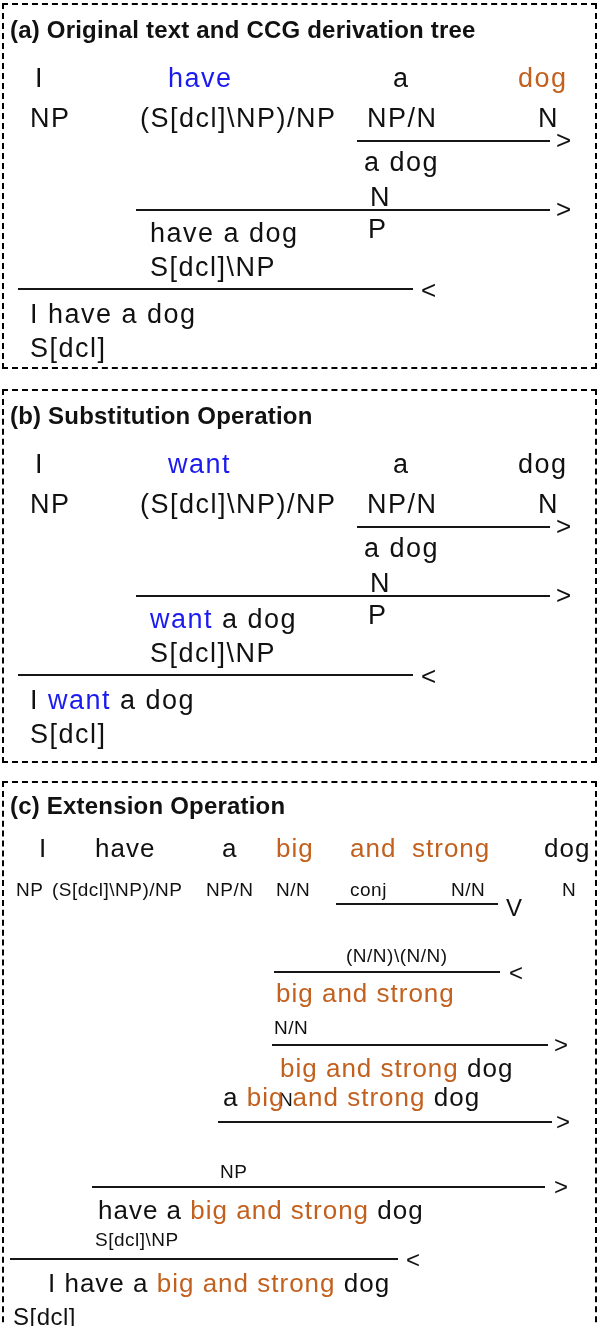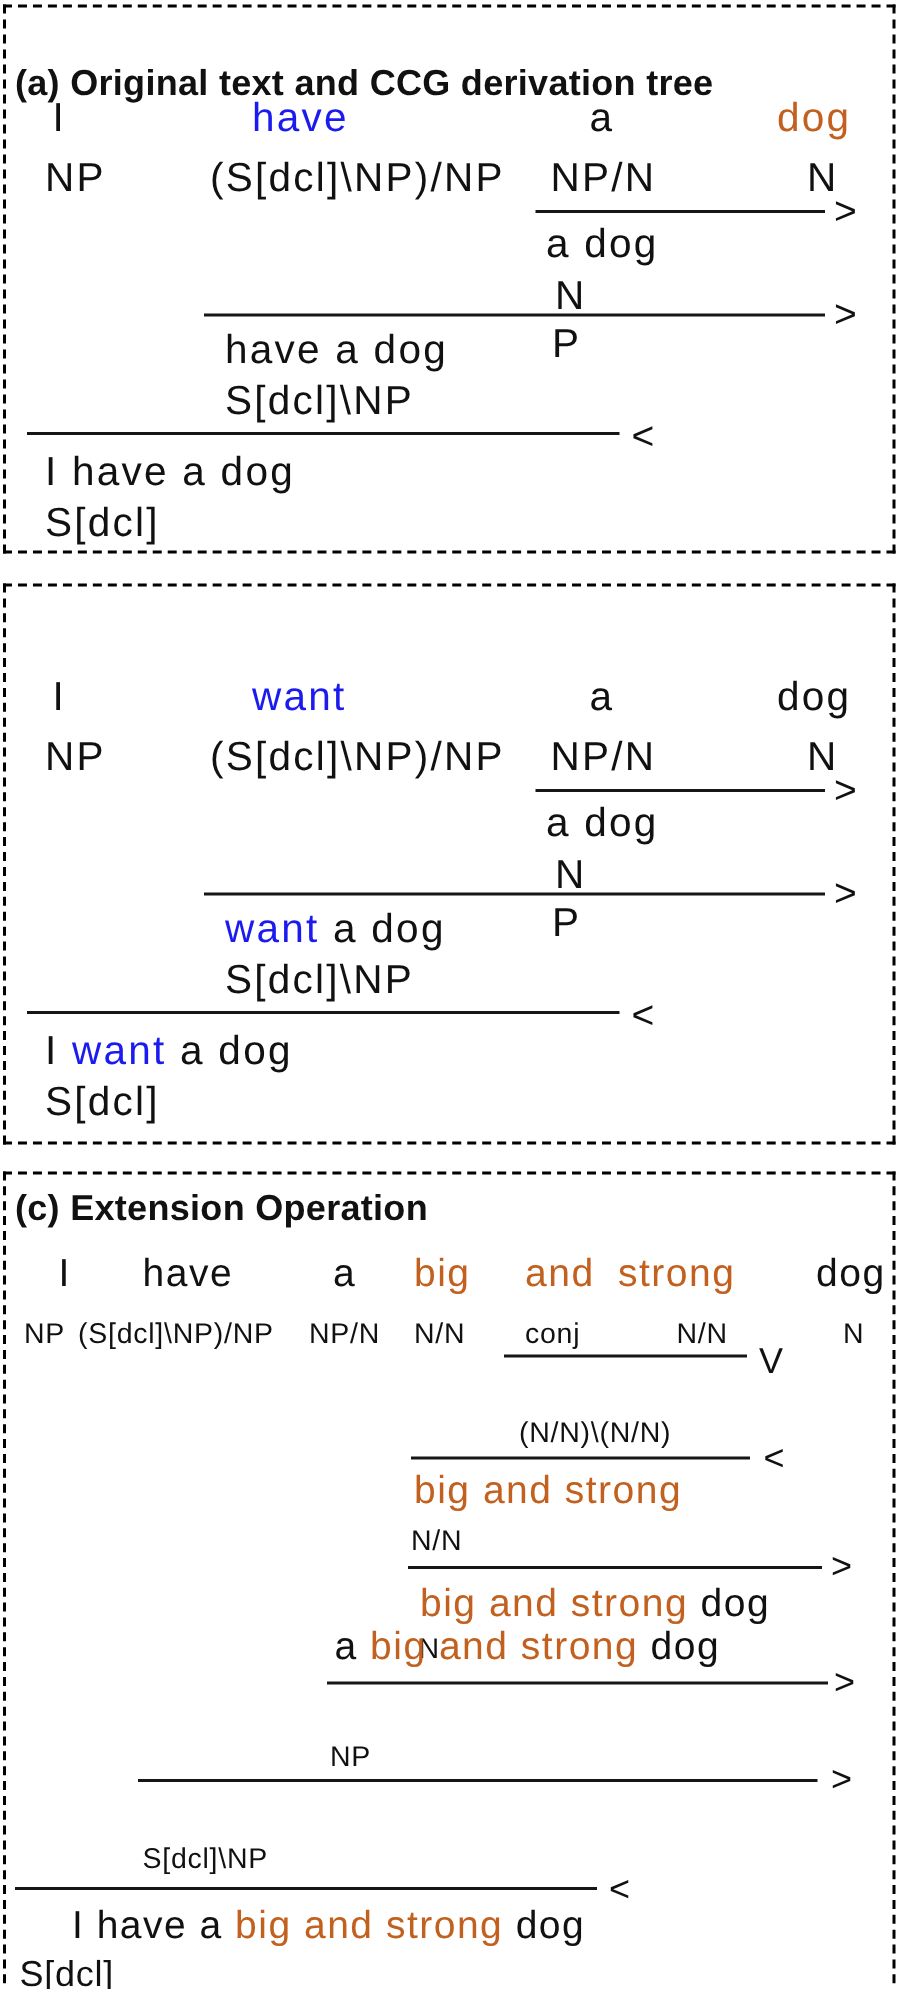--- a/index.html
+++ b/index.html
@@ -16,21 +16,21 @@
   .blue{color:var(--blue);}
   .orange{color:var(--orange);}
   .rule{position:absolute;height:2px;background:#161616;}
 </style>
 </head>
 <body>
 
 <div id="canvas">
 
   <div class="panel" style="left:2px;top:3px;width:595px;height:366px;"></div>
-  <div class="tx title" style="left:10px;top:17px;margin-top:26px;">(a) Original text and CCG derivation tree</div>
+  <div class="tx title" style="left:10px;top:17px;">(a) Original text and CCG derivation tree</div>
 
   <span class="tx big" style="left:35px;top:64px;">I</span>
   <span class="tx big blue" style="left:168px;top:64px;">have</span>
   <span class="tx big" style="left:393px;top:64px;">a</span>
   <span class="tx big orange" style="left:518px;top:64px;">dog</span>
 
   <span class="tx big" style="left:30px;top:104px;">NP</span>
   <span class="tx big" style="left:140px;top:104px;">(S[dcl]\NP)/NP</span>
   <span class="tx big" style="left:367px;top:104px;">NP/N</span>
   <span class="tx big" style="left:538px;top:104px;">N</span>
@@ -45,20 +45,21 @@
   <span class="tx big" style="left:150px;top:219px;">have a dog</span>
   <span class="tx big" style="left:368px;top:215px;">P</span>
   <span class="tx big" style="left:150px;top:253px;">S[dcl]\NP</span>
 
   <div class="rule" style="left:18px;top:288px;width:395px;"></div>
   <span class="tx mk" style="left:421px;top:276px;">&lt;</span>
   <span class="tx big" style="left:30px;top:300px;">I have a dog</span>
   <span class="tx big" style="left:30px;top:334px;">S[dcl]</span>
 
   <div class="panel" style="left:2px;top:389px;width:595px;height:374px;"></div>
+  <div class="tx title" style="left:10px;top:403px;">(b) Substitution Operation</div>
 
   <span class="tx big" style="left:35px;top:450px;">I</span>
   <span class="tx big blue" style="left:168px;top:450px;">want</span>
   <span class="tx big" style="left:393px;top:450px;">a</span>
   <span class="tx big" style="left:518px;top:450px;">dog</span>
 
   <span class="tx big" style="left:30px;top:490px;">NP</span>
   <span class="tx big" style="left:140px;top:490px;">(S[dcl]\NP)/NP</span>
   <span class="tx big" style="left:367px;top:490px;">NP/N</span>
   <span class="tx big" style="left:538px;top:490px;">N</span>
@@ -112,20 +113,21 @@
   <span class="tx med" style="left:280px;top:1054px;"><span class="orange">big and strong</span><span> dog</span></span>
   <span class="tx sm" style="left:279px;top:1090px;">N</span>
 
   <div class="rule" style="left:218px;top:1121px;width:334px;"></div>
   <span class="tx fin" style="left:556px;top:1109px;">&gt;</span>
   <span class="tx med" style="left:223px;top:1083px;"><span>a </span><span class="orange">big and strong</span><span> dog</span></span>
   <span class="tx sm" style="left:220px;top:1162px;">NP</span>
 
   <div class="rule" style="left:92px;top:1186px;width:453px;"></div>
   <span class="tx fin" style="left:554px;top:1174px;">&gt;</span>
+  <span class="tx med" style="left:98px;top:1196px;"><span>have a </span><span class="orange">big and strong</span><span> dog</span></span>
   <span class="tx sm" style="left:95px;top:1230px;">S[dcl]\NP</span>
 
   <div class="rule" style="left:10px;top:1258px;width:388px;"></div>
   <span class="tx fin" style="left:406px;top:1247px;">&lt;</span>
   <span class="tx med" style="left:12px;top:1269px;margin-left:36px;"><span>I have a </span><span class="orange">big and strong</span><span> dog</span></span>
   <span class="tx fin" style="left:13px;top:1304px;">S[dcl]</span>
 
 </div>
 
 </body></html>

